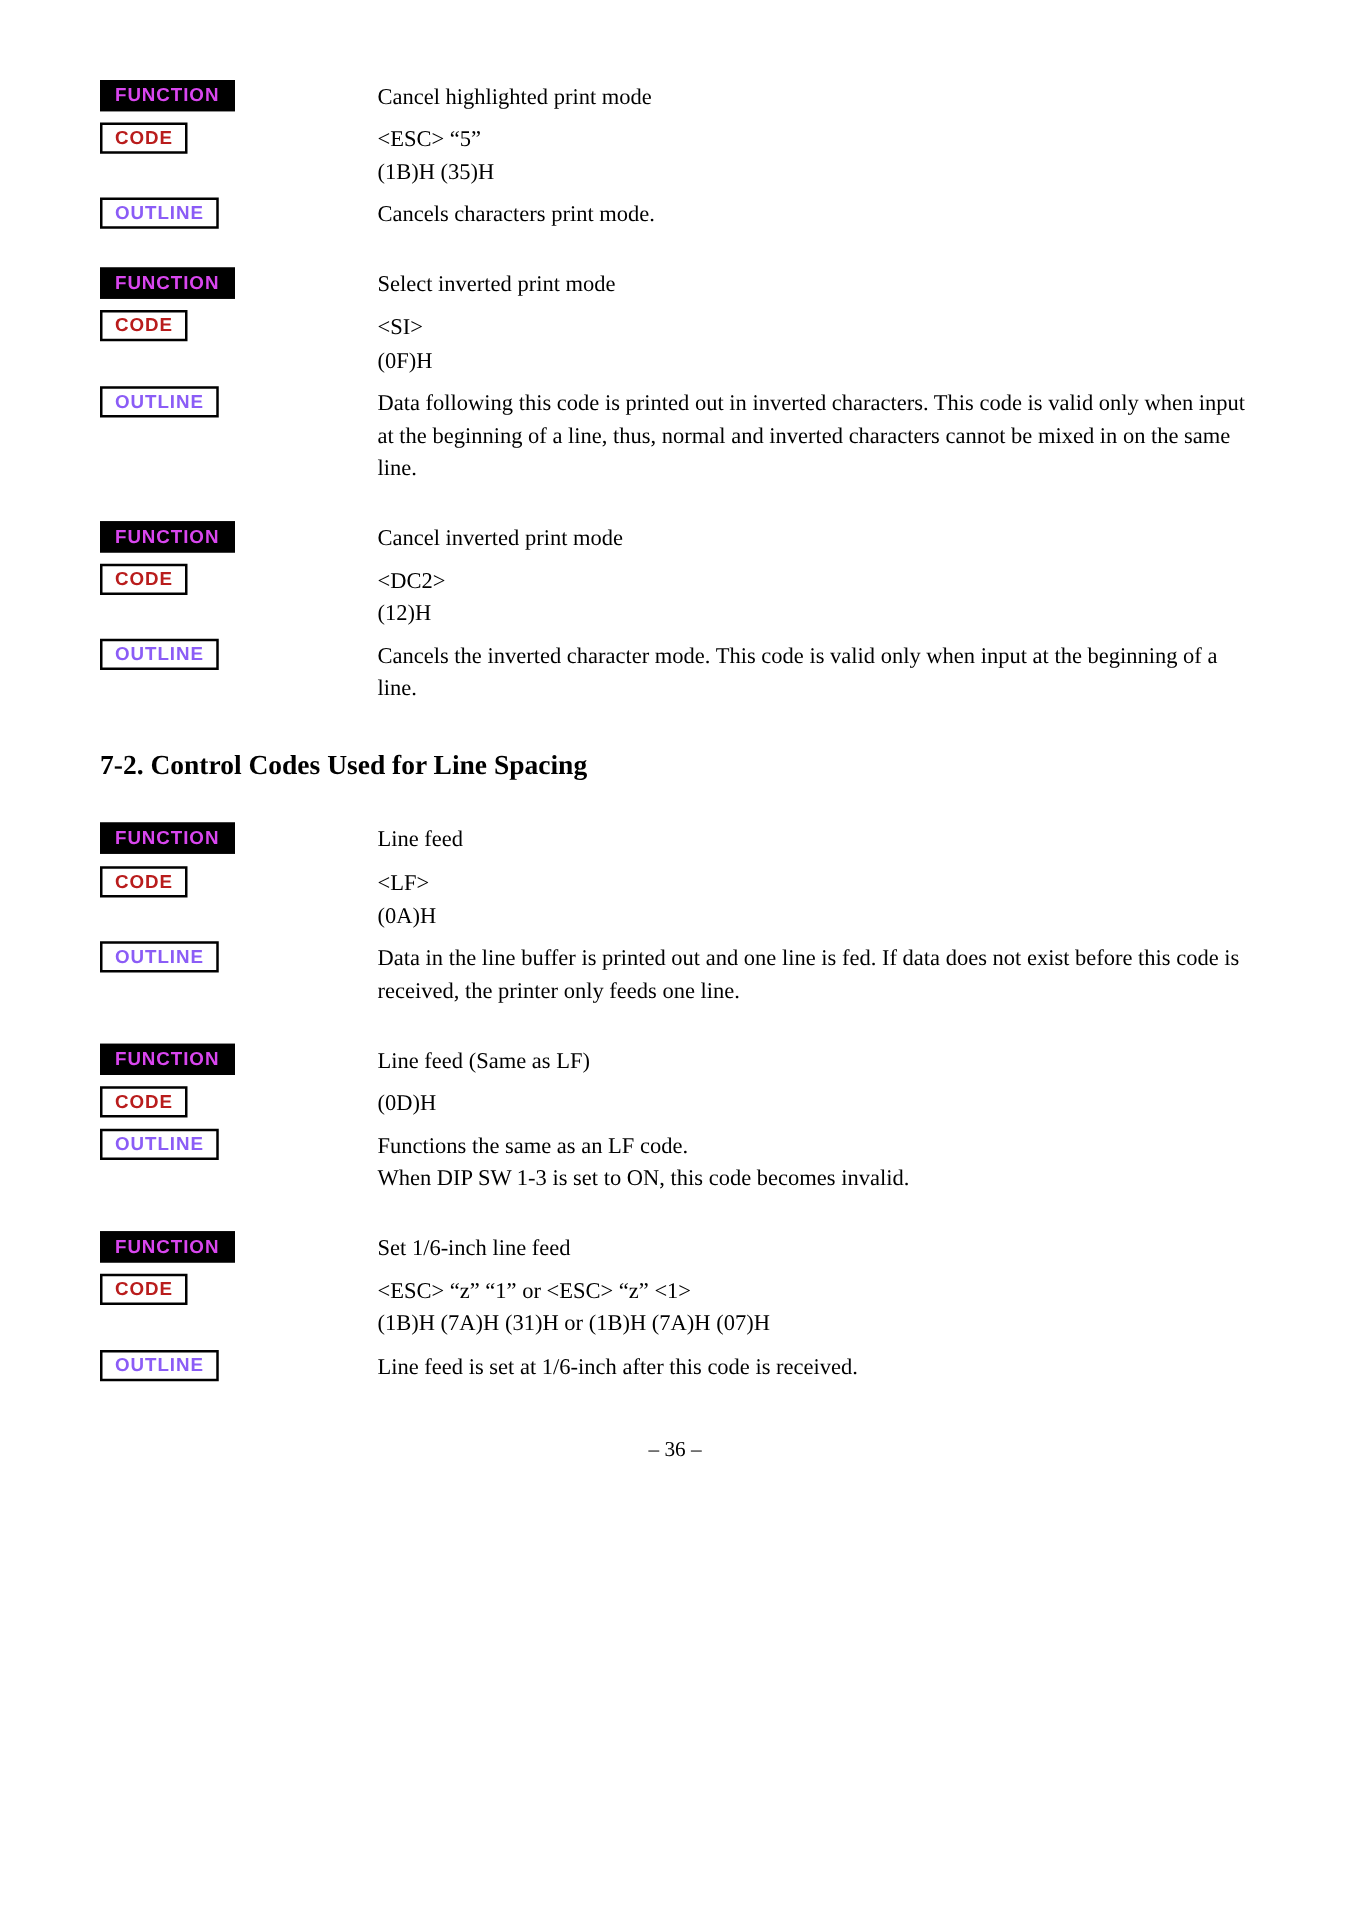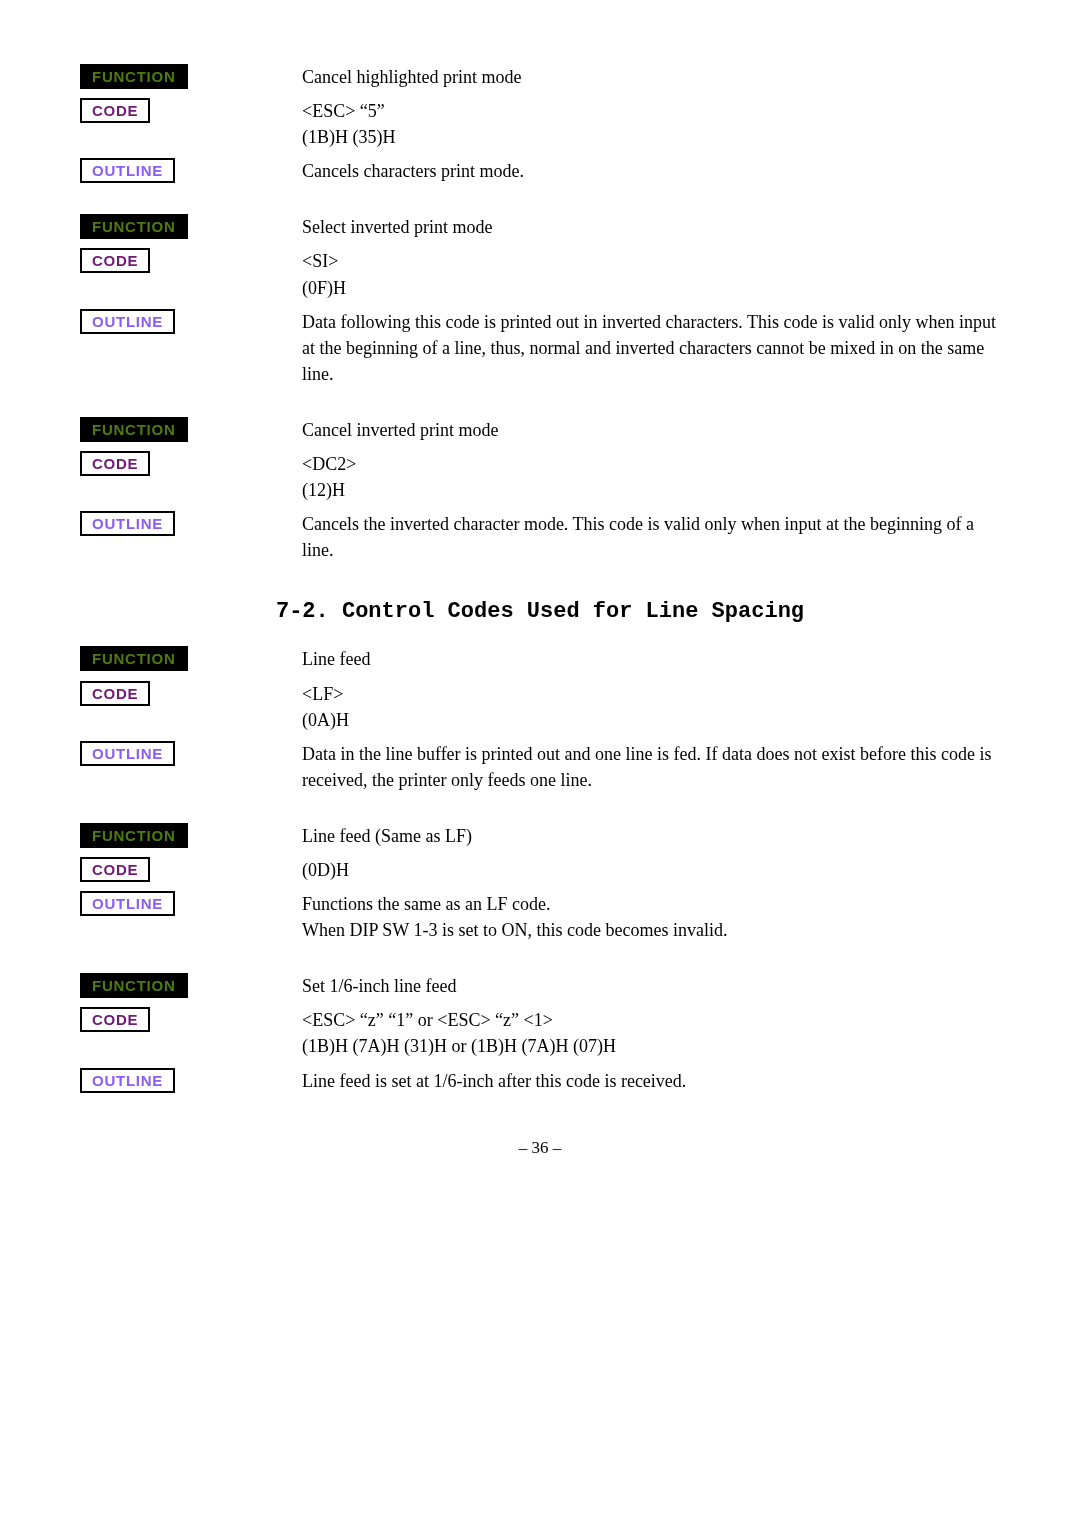--- a/index.html
+++ b/index.html
@@ -31,48 +31,47 @@
       padding: 2px 10px;
       font-size: 15px;
       font-weight: bold;
       font-family: Arial, Helvetica, sans-serif;
       letter-spacing: 0.05em;
       white-space: nowrap;
     }
 
     .label-box.function-box {
       background: #000;
-      color: #4d7c0f;
+      color: #d946ef;
     }
 
     .label-box.code-box {
       background: #fff;
-      color: #701a75;
+      color: #b91c1c;
     }
 
     .label-box.outline-box {
       background: #fff;
       color: #8b5cf6;
     }
 
     .content-cell {
       padding: 4px 0 4px 12px;
       line-height: 1.45;
     }
 
     .entry-group {
       margin-bottom: 22px;
     }
 
     .section-heading {
       font-size: 22px;
       font-weight: bold;
-      font-family: Liberation Mono, monospace;
-      margin: 32px 0 18px 0;
-      text-align: center;
+      font-family: Liberation Serif, serif;
+      margin: 32px 0 29px 0;
     }
 
     .page-footer {
       text-align: center;
       margin-top: 40px;
       font-size: 17px;
     }
 
     .sub-line {
       display: block;

